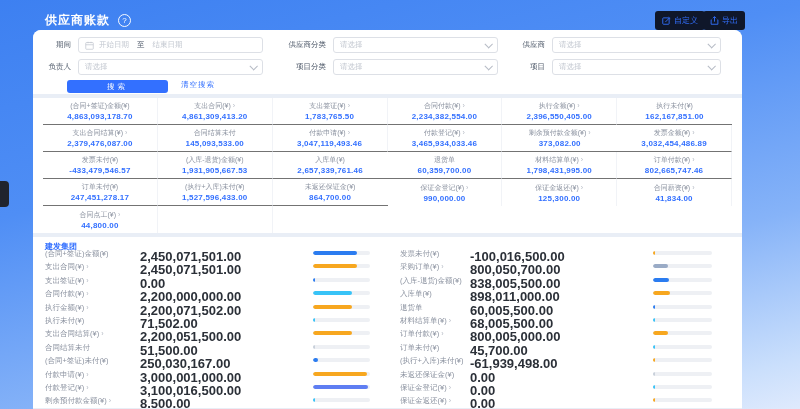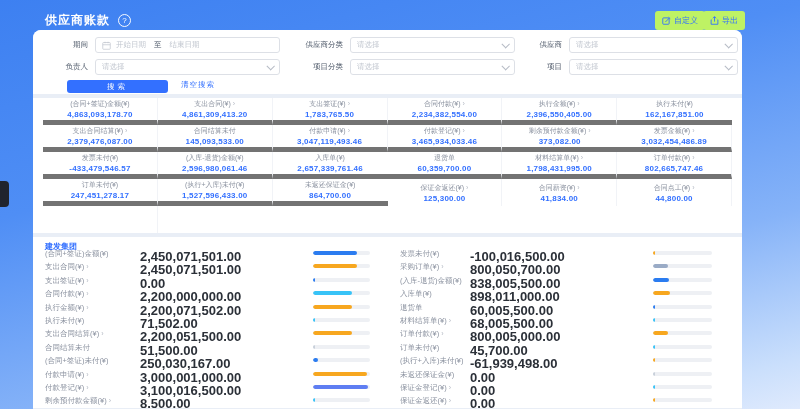--- a/index.html
+++ b/index.html
@@ -4,47 +4,47 @@
 <style>
   html,body{margin:0;padding:0;}
   body{
     width:800px;height:409px;overflow:hidden;position:relative;
     font-family:"Liberation Sans","DejaVu Sans",sans-serif;
     background:linear-gradient(165deg,#3d80f1 0%,#4f8ef5 35%,#86b3f8 68%,#cadffc 92%,#dfeafd 100%);
   }
   
   .page-title{position:absolute;left:45px;top:12px;color:#fff;font-size:12px;font-weight:bold;letter-spacing:1px;}
   .help{position:absolute;left:118px;top:14px;width:11px;height:11px;border:1px solid rgba(255,255,255,.95);border-radius:50%;color:#fff;font-size:8px;line-height:11px;text-align:center;}
-  .tbtn{position:absolute;top:11px;height:19px;background:#bef264;border-radius:3px;color:#3370ff;font-size:8px;display:flex;align-items:center;padding:8px 7px;gap:3px;box-sizing:border-box;cursor:pointer;border:none;}
+  .tbtn{position:absolute;top:11px;height:19px;background:#0f172a;border-radius:3px;color:#3370ff;font-size:8px;display:flex;align-items:center;padding:8px 7px;gap:3px;box-sizing:border-box;cursor:pointer;border:none;}
   #btn-custom{left:655px;}
   #btn-export{left:703px;}
   .drawer{position:absolute;left:0;top:181px;width:9px;height:26px;background:#20242e;border-radius:0 4px 4px 0;}
   
   .panel{position:absolute;left:33px;top:30px;width:709px;height:379px;background:#e9eef6;border-radius:8px 8px 0 0;}
   .sec{background:#fff;}
   .sec1{border-radius:8px 8px 0 0;height:64px;position:relative;overflow:hidden;}
   .sec2{margin-top:4px;height:135px;}
   .sec3{margin-top:4px;height:171px;position:relative;overflow:hidden;}
   
   .frow{display:flex;align-items:center;height:16px;margin-top:6px;font-size:7.5px;color:#4e5969;}
   .frow.first{margin-top:7px;}
   .fl{text-align:right;margin-right:7px;white-space:nowrap;}
-  .fl1{width:55px;}.fl2{width:49px;margin-left:14px;}.fl3{width:36px;margin-left:11px;}
+  .fl1{width:38px;}.fl2{width:49px;margin-left:14px;}.fl3{width:36px;margin-left:11px;}
   .fin{height:16px;border:1px solid #dde0e6;border-radius:3px;box-sizing:border-box;display:flex;align-items:center;padding:0 6px;color:#c1c6cf;background:#fff;}
   .w1{width:185px;}.w2{width:165px;}.w3{width:169px;}
   .fin .ph{white-space:nowrap;}
   .fin .to{color:#4e5969;margin:0 8px;}
   .chev{width:5px;height:5px;border-right:1px solid #b7bcc6;border-bottom:1px solid #b7bcc6;transform:rotate(45deg) translateY(-1px);margin-left:auto;flex:none;}
   .cal{margin-right:5px;flex:none;display:flex;}
   .actions{display:flex;align-items:flex-start;margin-top:5px;margin-left:34px;}
   .search-btn{width:101px;height:13px;background:#3370ff;color:#fff;font-size:7.5px;border:none;border-radius:3px;letter-spacing:3px;cursor:pointer;line-height:13px;padding:0;}
   .clear-link{color:#3370ff;font-size:7.5px;margin-left:13px;letter-spacing:1px;cursor:pointer;}
   
   .stats{display:grid;grid-template-columns:repeat(6,1fr);grid-auto-rows:27px;height:135px;padding:0 10px;box-sizing:border-box;}
-  .stat-cell{border-right:1px solid #f1f3f7;border-bottom:5px solid #737373;display:flex;flex-direction:column;align-items:center;justify-content:center;gap:1px;overflow:hidden;}
+  .stat-cell{border-right:1px solid #f1f3f7;border-bottom:1px solid #737373;display:flex;flex-direction:column;align-items:center;justify-content:center;gap:1px;overflow:hidden;}
   .stat-cell.nr{border-right:none;}.stat-cell.nb{border-bottom:none;}
   .stat-label{font-size:7px;color:#8a919f;white-space:nowrap;}
   .stat-value{font-size:8px;font-weight:bold;color:#3370ff;white-space:nowrap;letter-spacing:.2px;}
   .arr{color:#b3b9c3;margin-left:2px;font-size:7px;font-weight:normal;}
   
   .gtitle{position:absolute;left:12px;top:4px;font-size:8px;font-weight:bold;color:#3370ff;}
   .gcol{position:absolute;top:9px;}
   .gcol.left{left:12px;width:340px;}
   .gcol.right{left:367px;width:315px;}
   .g-row{position:relative;height:13.4px;}
@@ -183,21 +183,21 @@
         <div class="stat-cell">
           <div class="stat-label">发票金额(¥)<span class="arr">›</span></div>
           <div class="stat-value">3,032,454,486.89</div>
         </div>
         <div class="stat-cell">
           <div class="stat-label">发票未付(¥)</div>
           <div class="stat-value">-433,479,546.57</div>
         </div>
         <div class="stat-cell">
           <div class="stat-label">(入库-退货)金额(¥)</div>
-          <div class="stat-value">2,596,980,061.46</div>
+          <div class="stat-value">1,931,905,667.53</div>
         </div>
         <div class="stat-cell nr">
           <div class="stat-label">入库单(¥)</div>
           <div class="stat-value">2,657,339,761.46</div>
         </div>
         <div class="stat-cell">
           <div class="stat-label">退货单</div>
           <div class="stat-value">60,359,700.00</div>
         </div>
         <div class="stat-cell">
@@ -214,20 +214,24 @@
         </div>
         <div class="stat-cell">
           <div class="stat-label">(执行+入库)未付(¥)</div>
           <div class="stat-value">1,527,596,433.00</div>
         </div>
         <div class="stat-cell nr">
           <div class="stat-label">未返还保证金(¥)</div>
           <div class="stat-value">864,700.00</div>
         </div>
         <div class="stat-cell nb">
+          <div class="stat-label">保证金登记(¥)<span class="arr">›</span></div>
+          <div class="stat-value">990,000.00</div>
+        </div>
+        <div class="stat-cell nb">
           <div class="stat-label">保证金返还(¥)<span class="arr">›</span></div>
           <div class="stat-value">125,300.00</div>
         </div>
         <div class="stat-cell nb">
           <div class="stat-label">合同薪资(¥)<span class="arr">›</span></div>
           <div class="stat-value">41,834.00</div>
         </div>
         <div class="stat-cell nb">
           <div class="stat-label">合同点工(¥)<span class="arr">›</span></div>
           <div class="stat-value">44,800.00</div>

